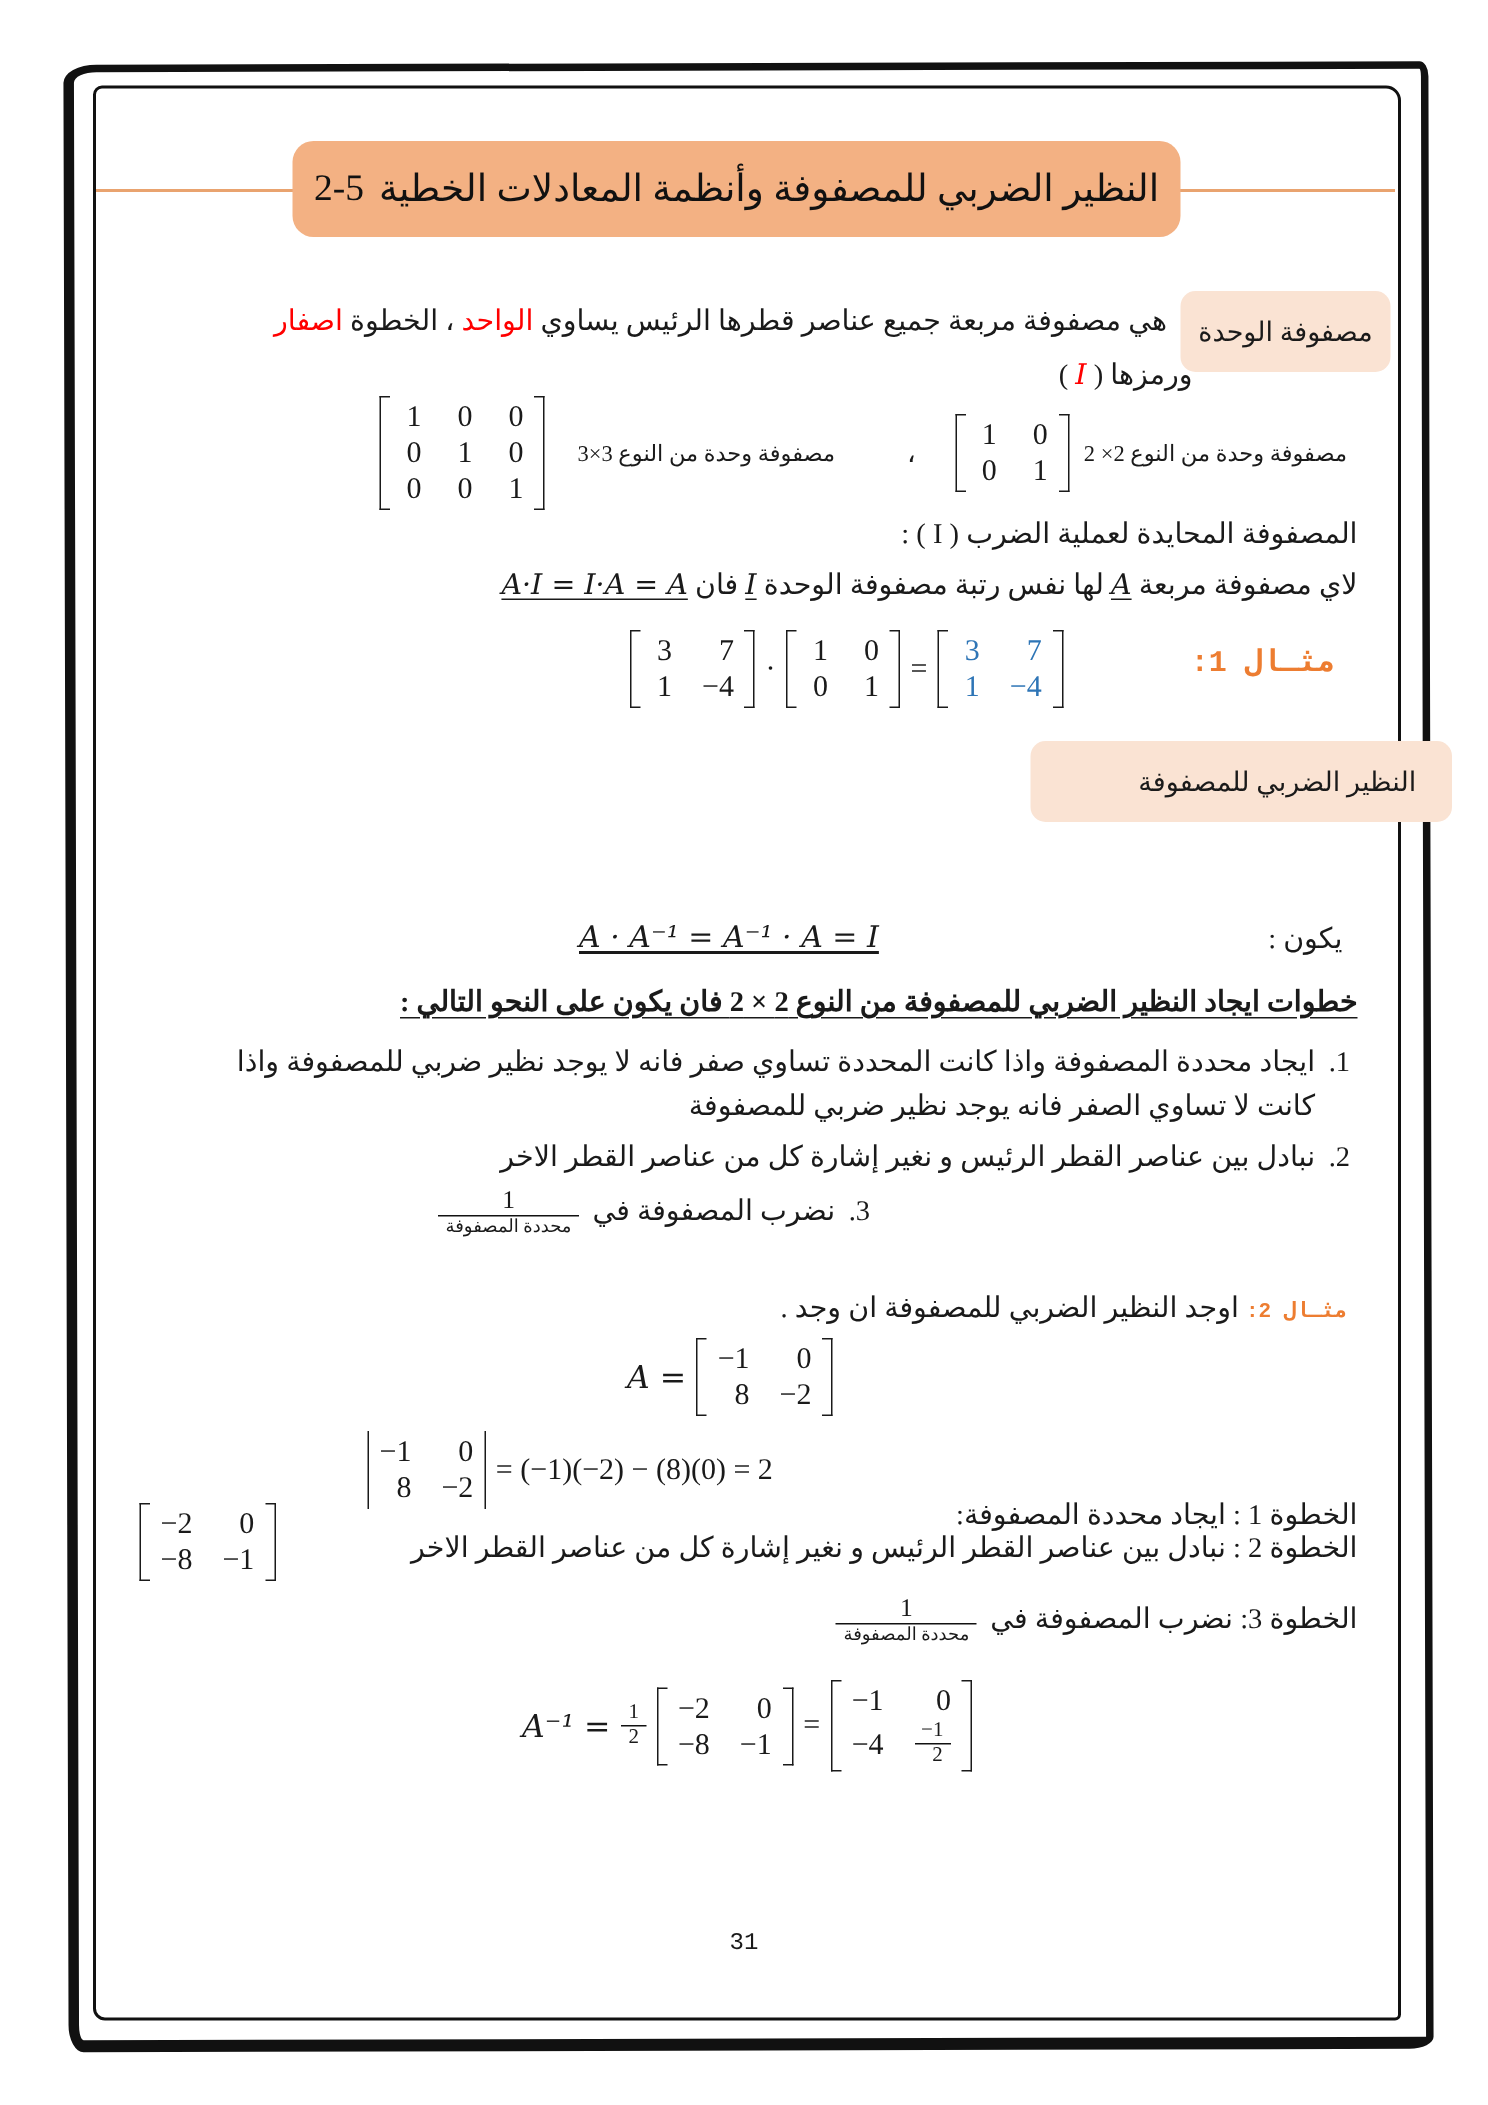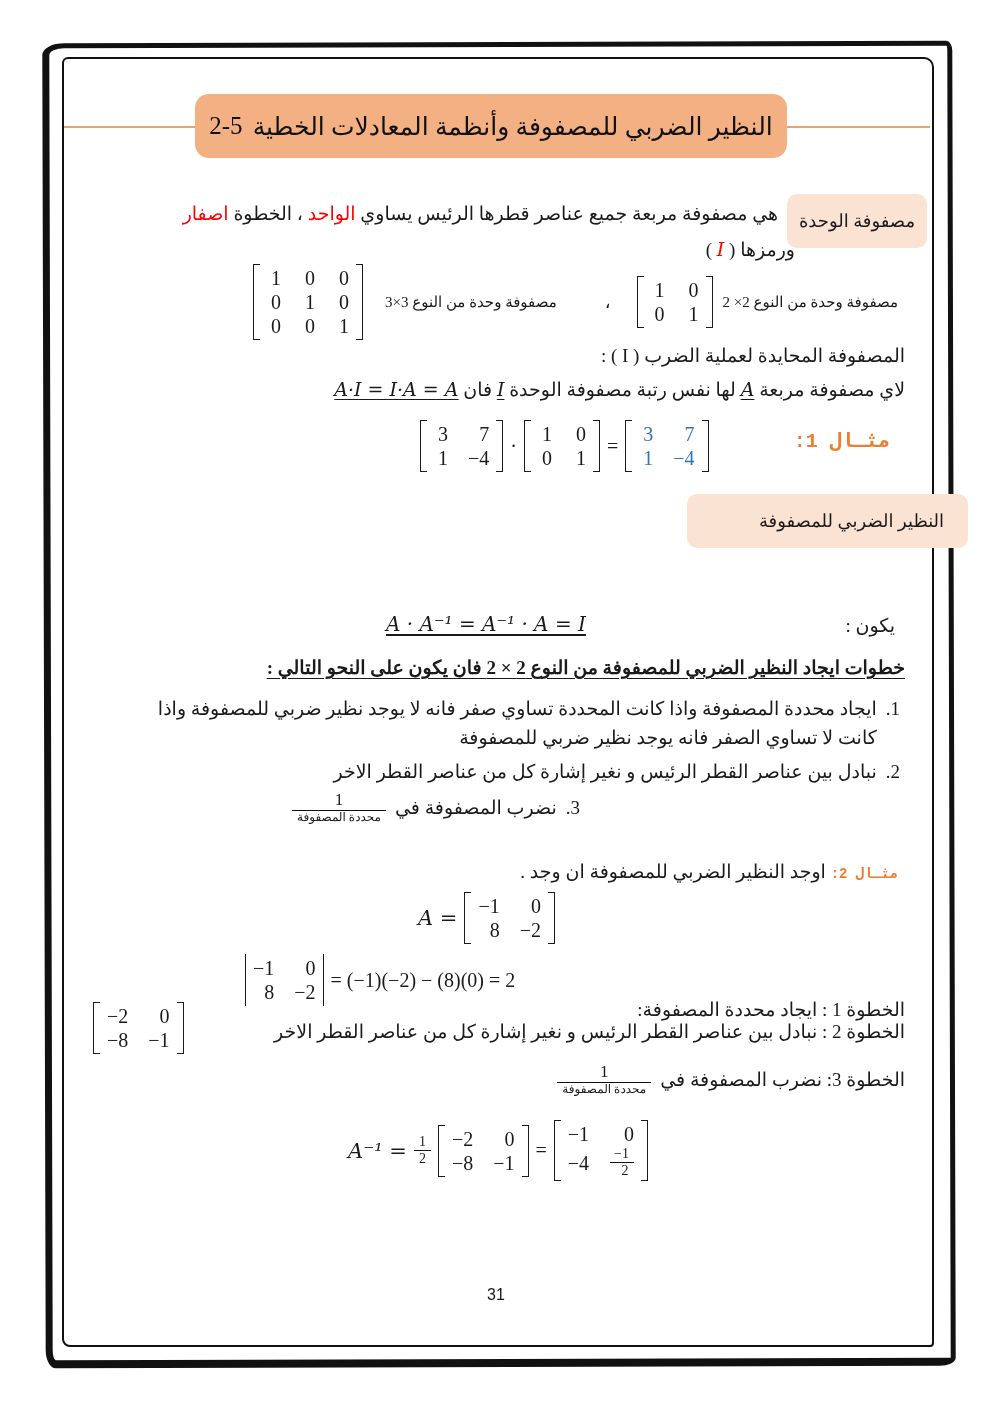--- a/index.html
+++ b/index.html
@@ -59,21 +59,21 @@
   
   .steps{position:absolute;left:105px;top:694px;width:795px;direction:rtl;font-size:19px;line-height:1.55;}
   .step-item{display:flex;gap:9px;}
   .step-num{flex:0 0 auto;}
   .step-body-center{flex:1;text-align:right;margin-left:40px;}
   .step3-flex{display:flex;align-items:center;gap:9px;margin-top:4px;}
 
   .heading-u{font-weight:bold;text-decoration:underline;text-underline-offset:4px;}
 
   .page-number{position:absolute;left:0;right:0;top:1286px;text-align:center;
-    font-size:16px;font-family:Liberation Sans, sans-serif;}
+    font-size:16px;font-family:Liberation Mono, monospace;}
 </style>
 </head>
 <body>
 
 <div class="page">
 
   <div class="border-outer"></div>
   <div class="border-inner"></div>
   <div class="thin-line"></div>
 

